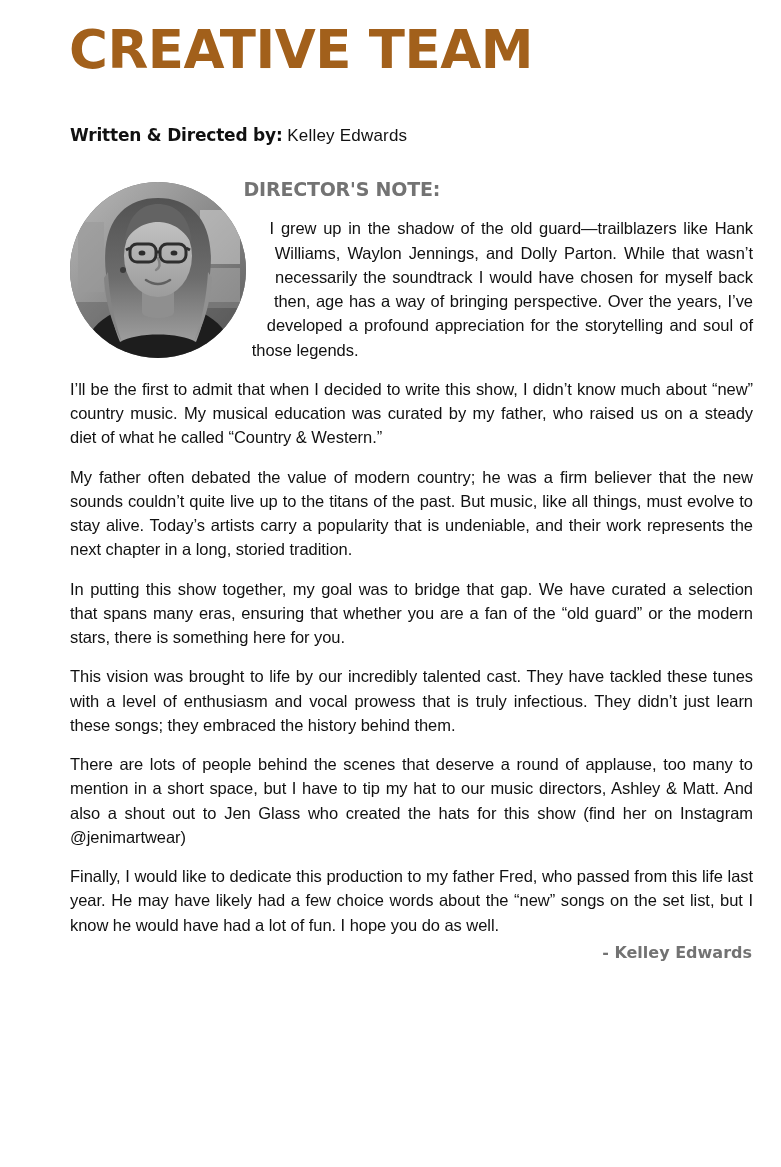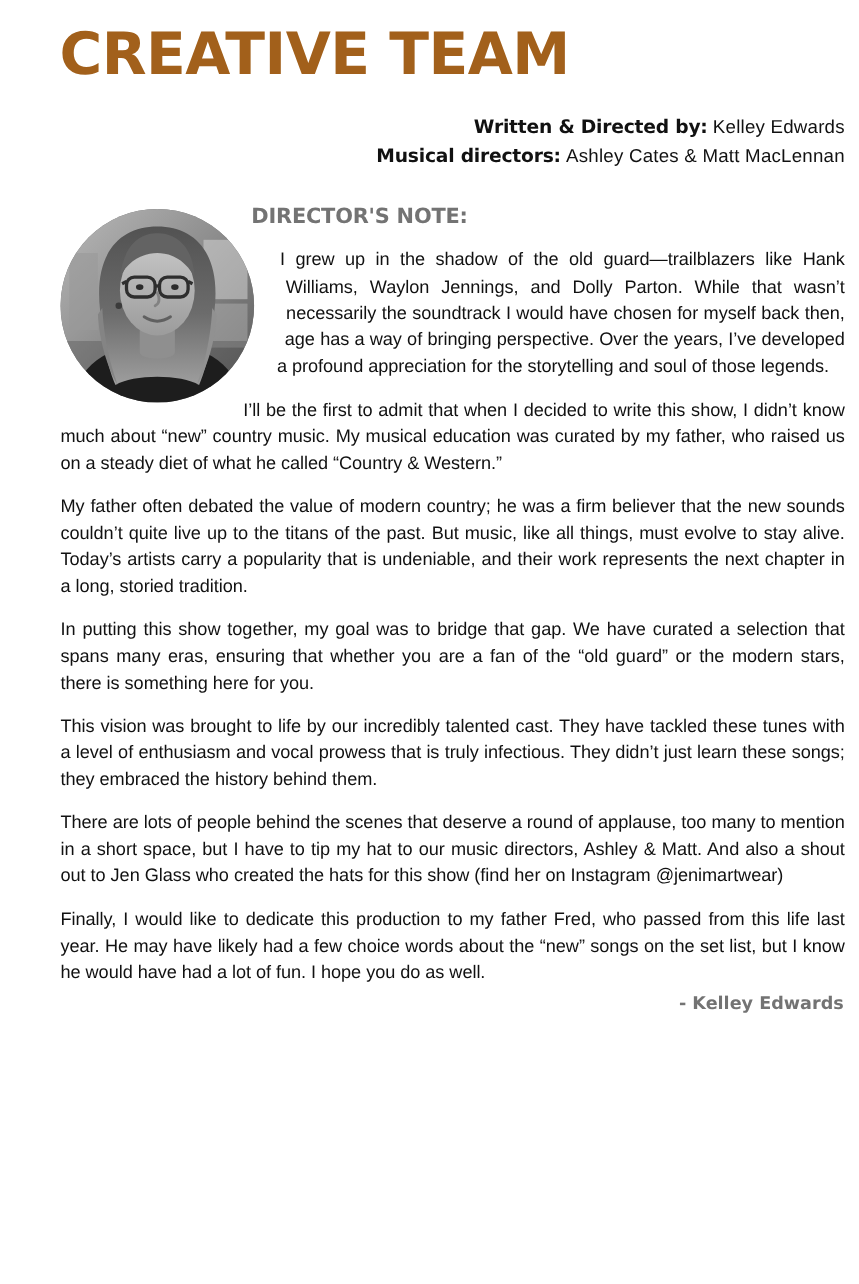--- a/index.html
+++ b/index.html
@@ -15,42 +15,41 @@
     font-family: "Liberation Sans", sans-serif;
     color: #1a1a1a;
     overflow: hidden;
   }
 
   .page {
     position: absolute;
     left: 0; top: 0;
     width: 781px;
     height: 1167px;
-    padding: 0 13px;
+    padding: 0 28px;
   }
 
   
   .title {
     margin: 0;
     padding-top: 22px;
     padding-left: 41px;
     font-family: "DejaVu Sans", sans-serif;
     font-size: 53px;
     font-weight: 700;
     letter-spacing: -0.5px;
     line-height: 1.05;
     color: #A2601B;
     text-transform: uppercase;
   }
 
   
   .credits {
     padding-left: 42px;
-    margin-top: 25px;
-    text-align: right;
+    margin-top: 45px;
   }
   .credit-line {
     font-size: 17px;
     line-height: 1.52;
     color: #111111;
     white-space: nowrap;
   }
   .credit-label {
     font-family: "DejaVu Sans", sans-serif;
     font-weight: 700;
@@ -136,24 +135,20 @@
 <body>
 
 <div class="page">
 
   <h1 class="title">CREATIVE TEAM</h1>
 
   <div class="credits">
     <div class="credit-line">
       <span class="credit-label">Written &amp; Directed by:</span>
       <span class="credit-value">Kelley Edwards</span>
-    </div>
-    <div class="credit-line">
-      <span class="credit-label">Musical directors:</span>
-      <span class="credit-value">Ashley Cates &amp; Matt MacLennan</span>
     </div>
   </div>
 
   <div class="note">
 
     <div class="portrait">
       <svg viewBox="0 0 176 176" preserveAspectRatio="xMidYMid slice" aria-hidden="true">
         <defs>
           <linearGradient id="bgG" x1="0" y1="0" x2="1" y2="1">
             <stop offset="0%" stop-color="#b9b9b9"></stop>

